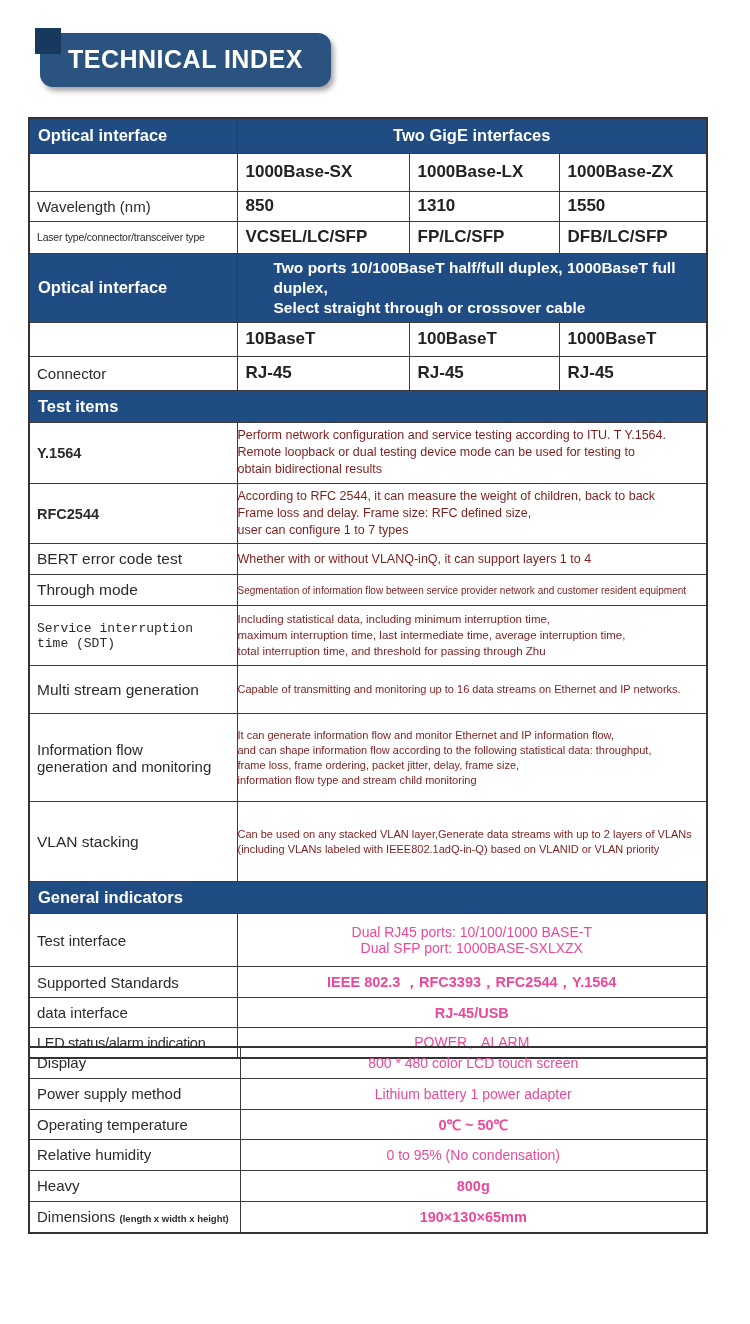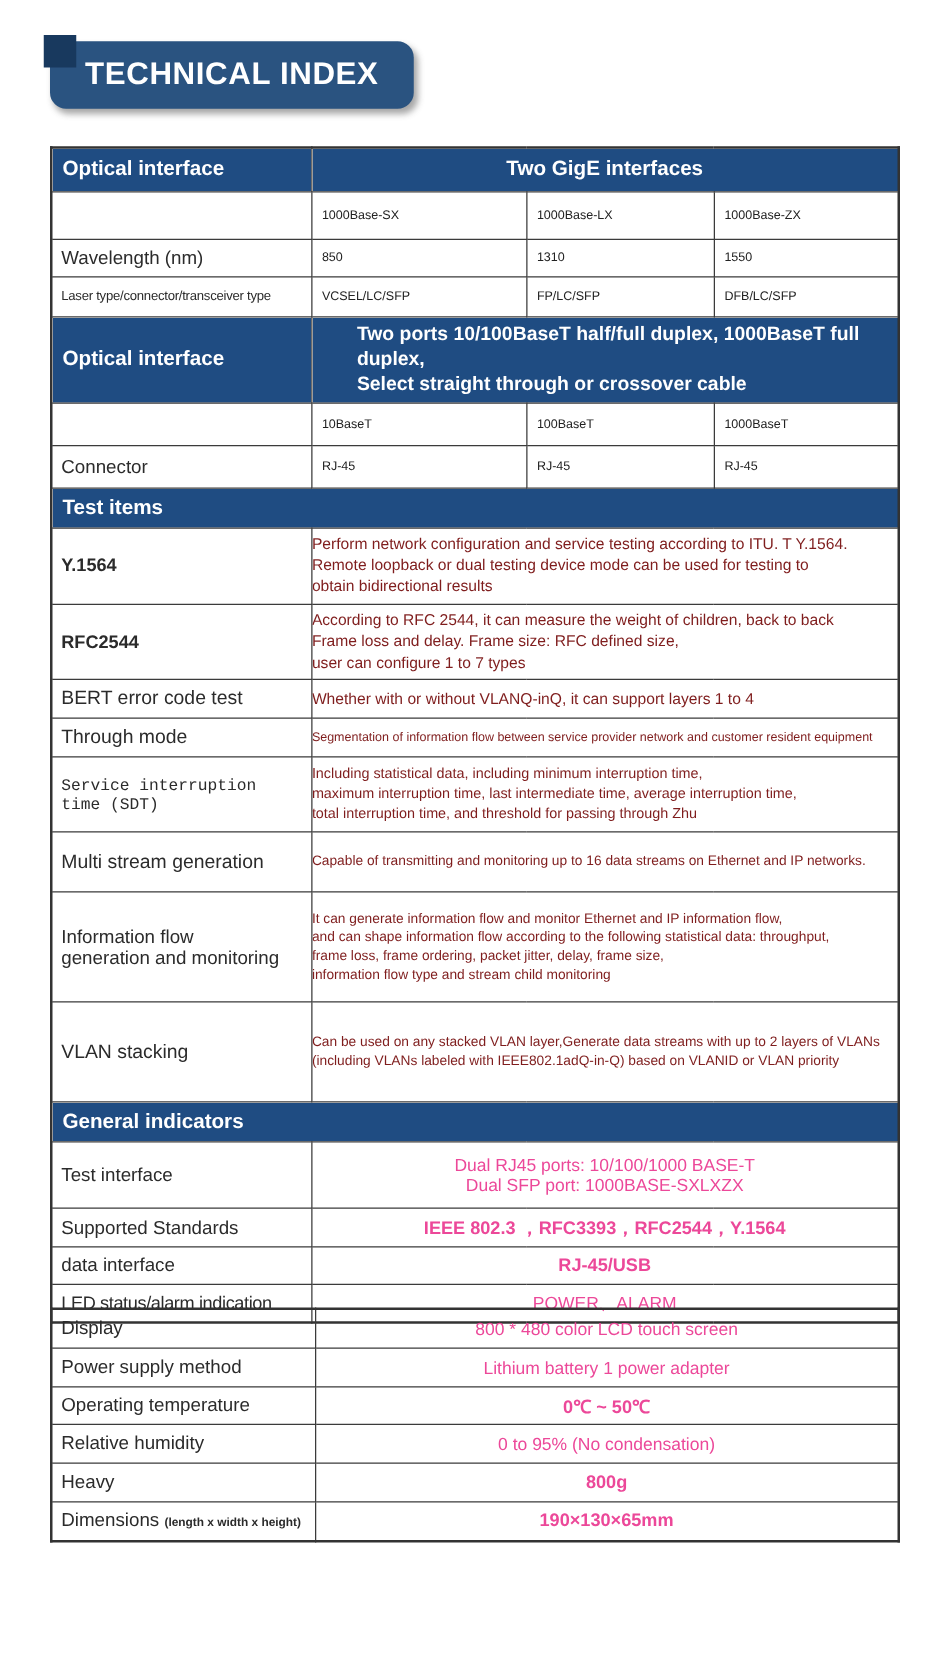--- a/index.html
+++ b/index.html
@@ -35,21 +35,21 @@
     width: 26px; height: 26px;
     background: #18395e;
     z-index: -1;
   }
 
   
   .spec {
     border-collapse: collapse;
     table-layout: fixed;
     width: 678px;
-    margin-left: 40px;
+    margin-left: 28px;
   }
   .spec td {
     border: 1.5px solid #3b3b3b;
     vertical-align: middle;
     overflow: hidden;
   }
   .spec { border: 2px solid #333333; }
   #table-main { position: absolute; top: 117px; left: 0; }
   #table-physical { position: absolute; top: 1046px; left: 0; }
 
@@ -68,21 +68,21 @@
 
   
   .lbl { font-size: 15px; padding: 3px 7px; color: #2b2b2b; }
   .lbl.b { font-weight: 600; font-size: 14.5px; }
   .lbl.sm { font-size: 10.5px; letter-spacing: -0.2px; }
   .lbl.md { font-size: 13px; font-family: Liberation Mono, monospace; }
   .lbl.tight { font-size: 14.5px; letter-spacing: -0.3px; }
   .note { font-size: 9.5px; font-weight: 600; }
 
   
-  .val-b { font-size: 10px; font-weight: normal; padding: 3px 8px; color: #222; }
+  .val-b { font-size: 17px; font-weight: bold; padding: 3px 8px; color: #222; }
 
   
   .desc {
     font-size: 12px;
     padding: 4px 0;
     line-height: 1.38;
     white-space: pre-line;
     color: #7f1d1d;
   }
   .desc.m  { font-size: 12.5px; }

